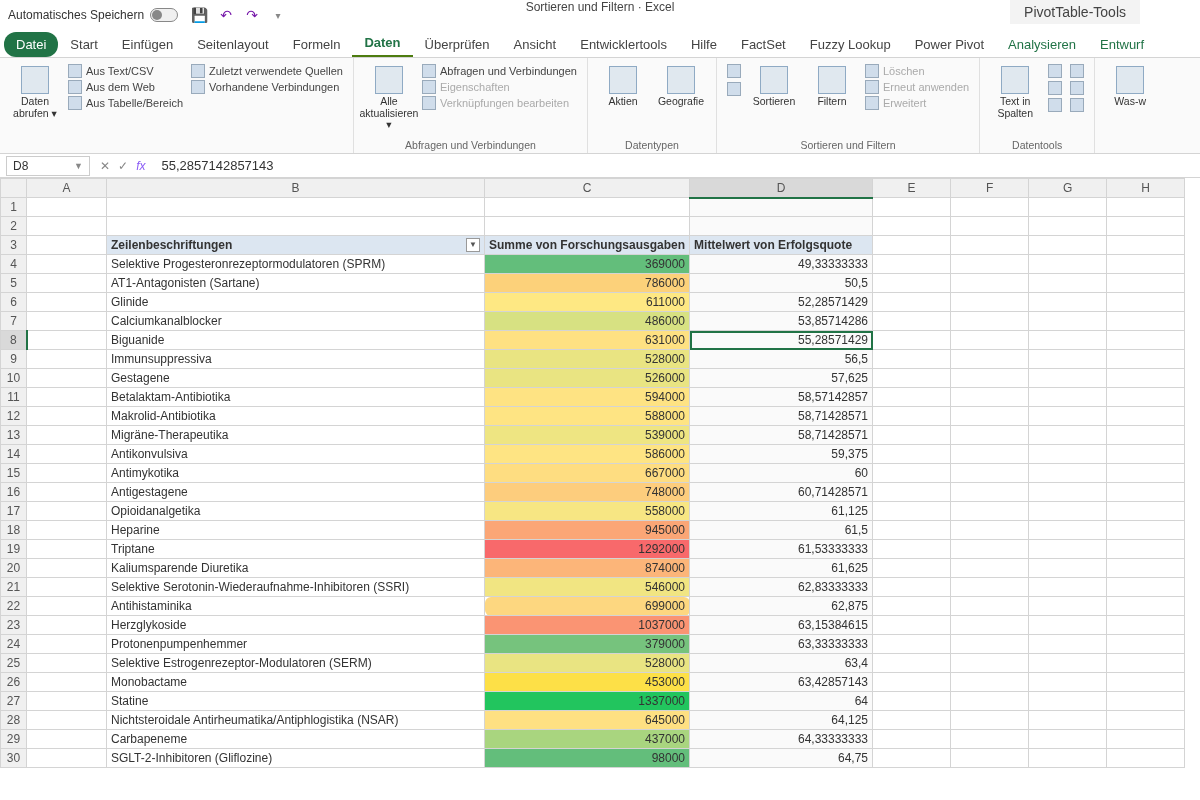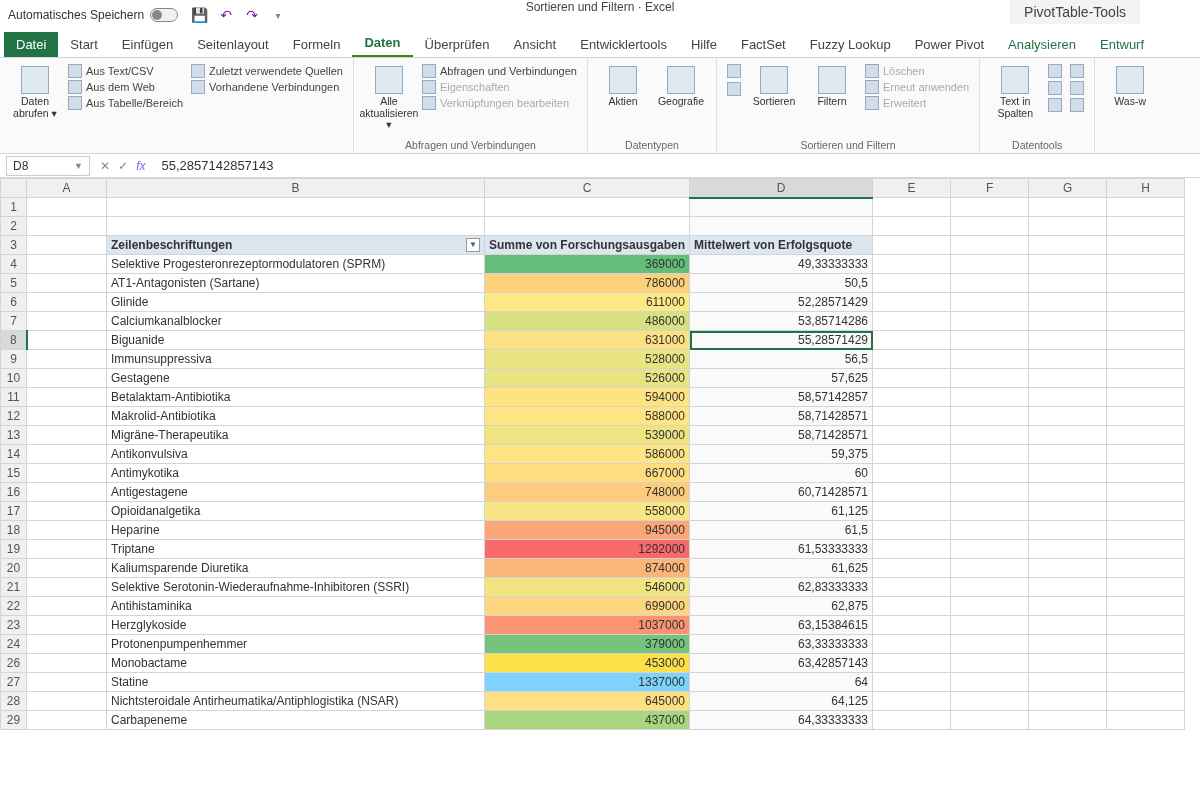--- a/index.html
+++ b/index.html
@@ -11,21 +11,21 @@
 .toggle { width: 28px; height: 14px; border: 1px solid #888; border-radius: 7px; position: relative; background: #f0f0f0; }
 .toggle::after { content: ""; position: absolute; width: 10px; height: 10px; border-radius: 50%; background: #888; top: 1px; left: 1px; }
 .qat { display: flex; gap: 10px; margin-left: 14px; align-items: center; }
 .qat-btn { width: 16px; height: 16px; display: flex; align-items: center; justify-content: center; color: #7719aa; font-size: 14px; }
 .title-center { position: absolute; left: 50%; transform: translateX(-50%); color: #444; }
 .tool-tab { position: absolute; right: 60px; padding: 4px 14px; background: #f3f3f3; font-size: 14px; color: #444; }
 
 
 .ribbon-tabs { height: 28px; display: flex; align-items: flex-end; border-bottom: 1px solid #d4d4d4; padding-left: 4px; font-size: 13px; }
 .rtab { padding: 5px 12px; color: #444; cursor: pointer; }
-.rtab.file { background: #217346; color: #fff; }
+.rtab.file { background: #217346; color: #fff; border-radius: 12px; }
 .rtab.active { border-bottom: 2px solid #4d7c0f; color: #217346; font-weight: 600; }
 .rtab.context { color: #217346; }
 
 
 .ribbon { height: 96px; background: #fafafa; border-bottom: 1px solid #d4d4d4; display: flex; font-size: 11px; }
 .rgroup { border-right: 1px solid #e0e0e0; padding: 4px 10px 2px; display: flex; flex-direction: column; justify-content: space-between; }
 .rgroup-body { display: flex; gap: 8px; flex: 1; align-items: flex-start; }
 .rgroup-label { text-align: center; color: #666; font-size: 10.5px; padding-top: 2px; }
 .rbig { display: flex; flex-direction: column; align-items: center; gap: 2px; width: 50px; padding-top: 4px; }
 .rbig .ico { width: 28px; height: 28px; background: #e0e8ef; border: 1px solid #8faac4; }
@@ -522,21 +522,21 @@
           <td class="txtR sel-col">62,83333333</td>
           <td></td>
           <td></td>
           <td></td>
           <td></td>
         </tr>
         <tr>
           <th class="rowh">22</th>
           <td></td>
           <td class="txtL">Antihistaminika</td>
-          <td class="txtR heat" style="background: rgb(253, 215, 128);">699000</td>
+          <td class="txtR heat" style="background: rgb(253, 215, 128); border-radius: 6px;">699000</td>
           <td class="txtR sel-col">62,875</td>
           <td></td>
           <td></td>
           <td></td>
           <td></td>
         </tr>
         <tr>
           <th class="rowh">23</th>
           <td></td>
           <td class="txtL">Herzglykoside</td>
@@ -552,35 +552,46 @@
           <td></td>
           <td class="txtL">Protonenpumpenhemmer</td>
           <td class="txtR heat" style="background: rgb(118, 195, 125);">379000</td>
           <td class="txtR sel-col">63,33333333</td>
           <td></td>
           <td></td>
           <td></td>
           <td></td>
         </tr>
         <tr>
+          <th class="rowh">25</th>
+          <td></td>
+          <td class="txtL">Selektive Estrogenrezeptor-Modulatoren (SERM)</td>
+          <td class="txtR heat" style="background: rgb(233, 228, 130);">528000</td>
+          <td class="txtR sel-col">63,4</td>
+          <td></td>
+          <td></td>
+          <td></td>
+          <td></td>
+        </tr>
+        <tr>
           <th class="rowh">26</th>
           <td></td>
           <td class="txtL">Monobactame</td>
           <td class="txtR heat" style="background: #fde047;">453000</td>
           <td class="txtR sel-col">63,42857143</td>
           <td></td>
           <td></td>
           <td></td>
           <td></td>
         </tr>
         <tr>
           <th class="rowh">27</th>
           <td></td>
           <td class="txtL">Statine</td>
-          <td class="txtR heat" style="background: #7dd3fc;">1337000</td>
+          <td class="txtR heat" style="background: #22c55e;">1337000</td>
           <td class="txtR sel-col">64</td>
           <td></td>
           <td></td>
           <td></td>
           <td></td>
         </tr>
         <tr>
           <th class="rowh">28</th>
           <td></td>
           <td class="txtL">Nichtsteroidale Antirheumatika/Antiphlogistika (NSAR)</td>
@@ -595,15 +606,26 @@
           <th class="rowh">29</th>
           <td></td>
           <td class="txtL">Carbapeneme</td>
           <td class="txtR heat" style="background: rgb(169, 213, 127);">437000</td>
           <td class="txtR sel-col">64,33333333</td>
           <td></td>
           <td></td>
           <td></td>
           <td></td>
         </tr>
+        <tr>
+          <th class="rowh">30</th>
+          <td></td>
+          <td class="txtL">SGLT-2-Inhibitoren (Gliflozine)</td>
+          <td class="txtR heat" style="background: rgb(99, 190, 123);">98000</td>
+          <td class="txtR sel-col">64,75</td>
+          <td></td>
+          <td></td>
+          <td></td>
+          <td></td>
+        </tr>
       </tbody>
 </table>
 </div>
 
 </body></html>

